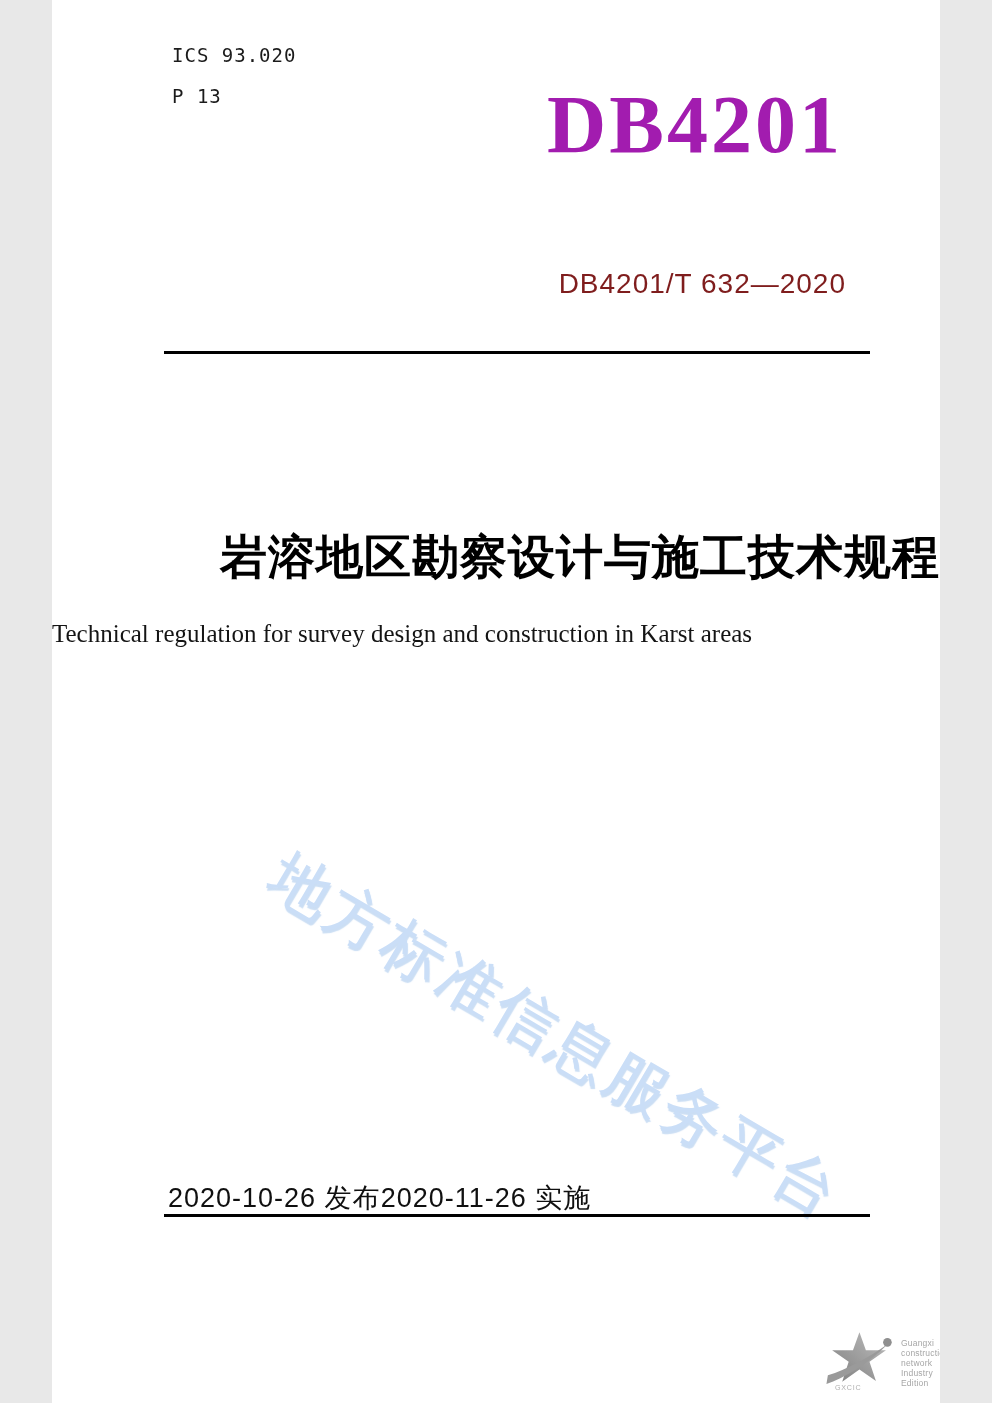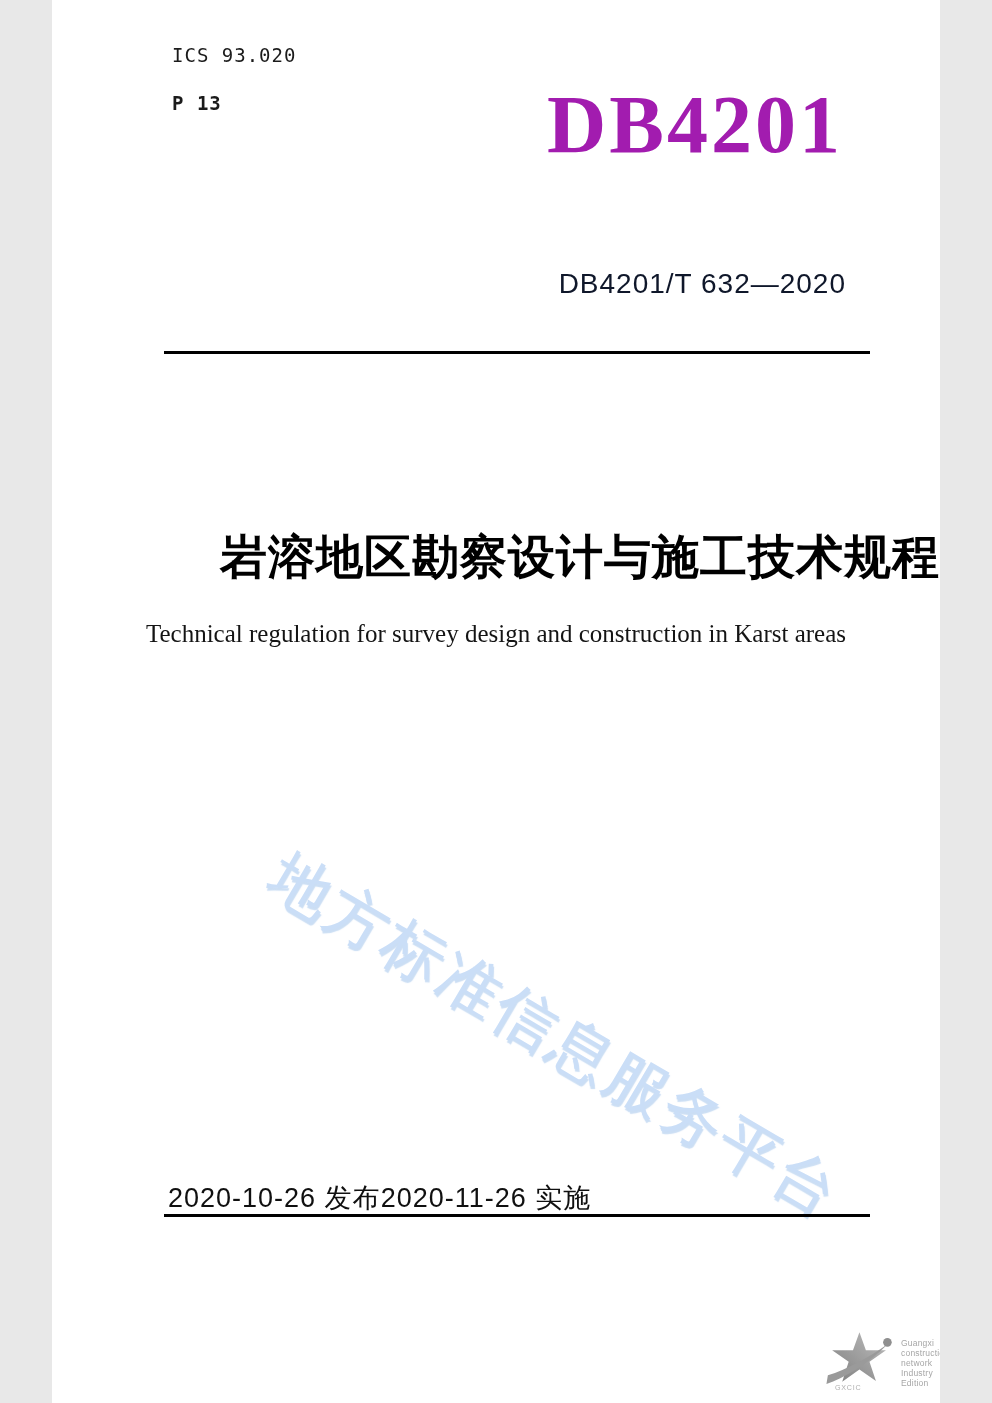--- a/index.html
+++ b/index.html
@@ -8,53 +8,53 @@
     background:#ffffff; overflow:hidden;
     font-family:"Liberation Sans", sans-serif; color:#111;
   }
   
   .ics, .pclass {
     position:absolute; left:120px;
     font-family:"DejaVu Sans Mono", monospace;
     font-size:19px; letter-spacing:1px; color:#1b1b1b;
   }
   .ics { top:44px; }
-  .pclass { top:92px;font-weight:bold; }
+  .pclass { top:85px; }
 
   
   .dbcode {
     position:absolute; right:97px; top:84px;
     font-family:"Liberation Serif", serif; font-weight:bold;
     font-size:82px; line-height:1; letter-spacing:3px; color:#a21caf;
   }
 
   
   .stype {
     position:absolute; left:115px; top:188px; width:812px;
     font-size:44px; line-height:1.25; color:#101010;
     text-align:justify; text-align-last:justify;
   }
 
   .docnum {
     position:absolute; right:94px; top:268px;
-    font-size:28px; letter-spacing:1px; color:#0f172a;
+    font-size:28px; letter-spacing:1px; color:#7f1d1d;
   }
 
   .rule { position:absolute; left:112px; right:70px; height:3px; background:#000; }
   .rule-top { top:351px; }
   .rule-bottom { top:1214px; }
 
   .title-zh {
     position:absolute; left:0; right:0; top:526px; margin:0;
     text-align:right; font-size:47px; font-weight:bold;
     letter-spacing:1px; color:#000;
   }
   .title-en {
     position:absolute; left:0; right:0; top:620px;
-    text-align:center; font-family:"Liberation Serif", serif;
+    text-align:left; font-family:"Liberation Serif", serif;
     font-size:25px; color:#141414;
   }
 
   .watermark {
     position:absolute; left:244px; top:834px;
     transform:rotate(30.5deg); transform-origin:left top;
     font-family:"DejaVu Serif", serif;
     font-size:62px; letter-spacing:3px; white-space:nowrap;
     color:#cadef7;
     text-shadow:2px 2px 1px rgba(160,195,235,0.55), -1px -1px 0 rgba(255,255,255,0.9);

